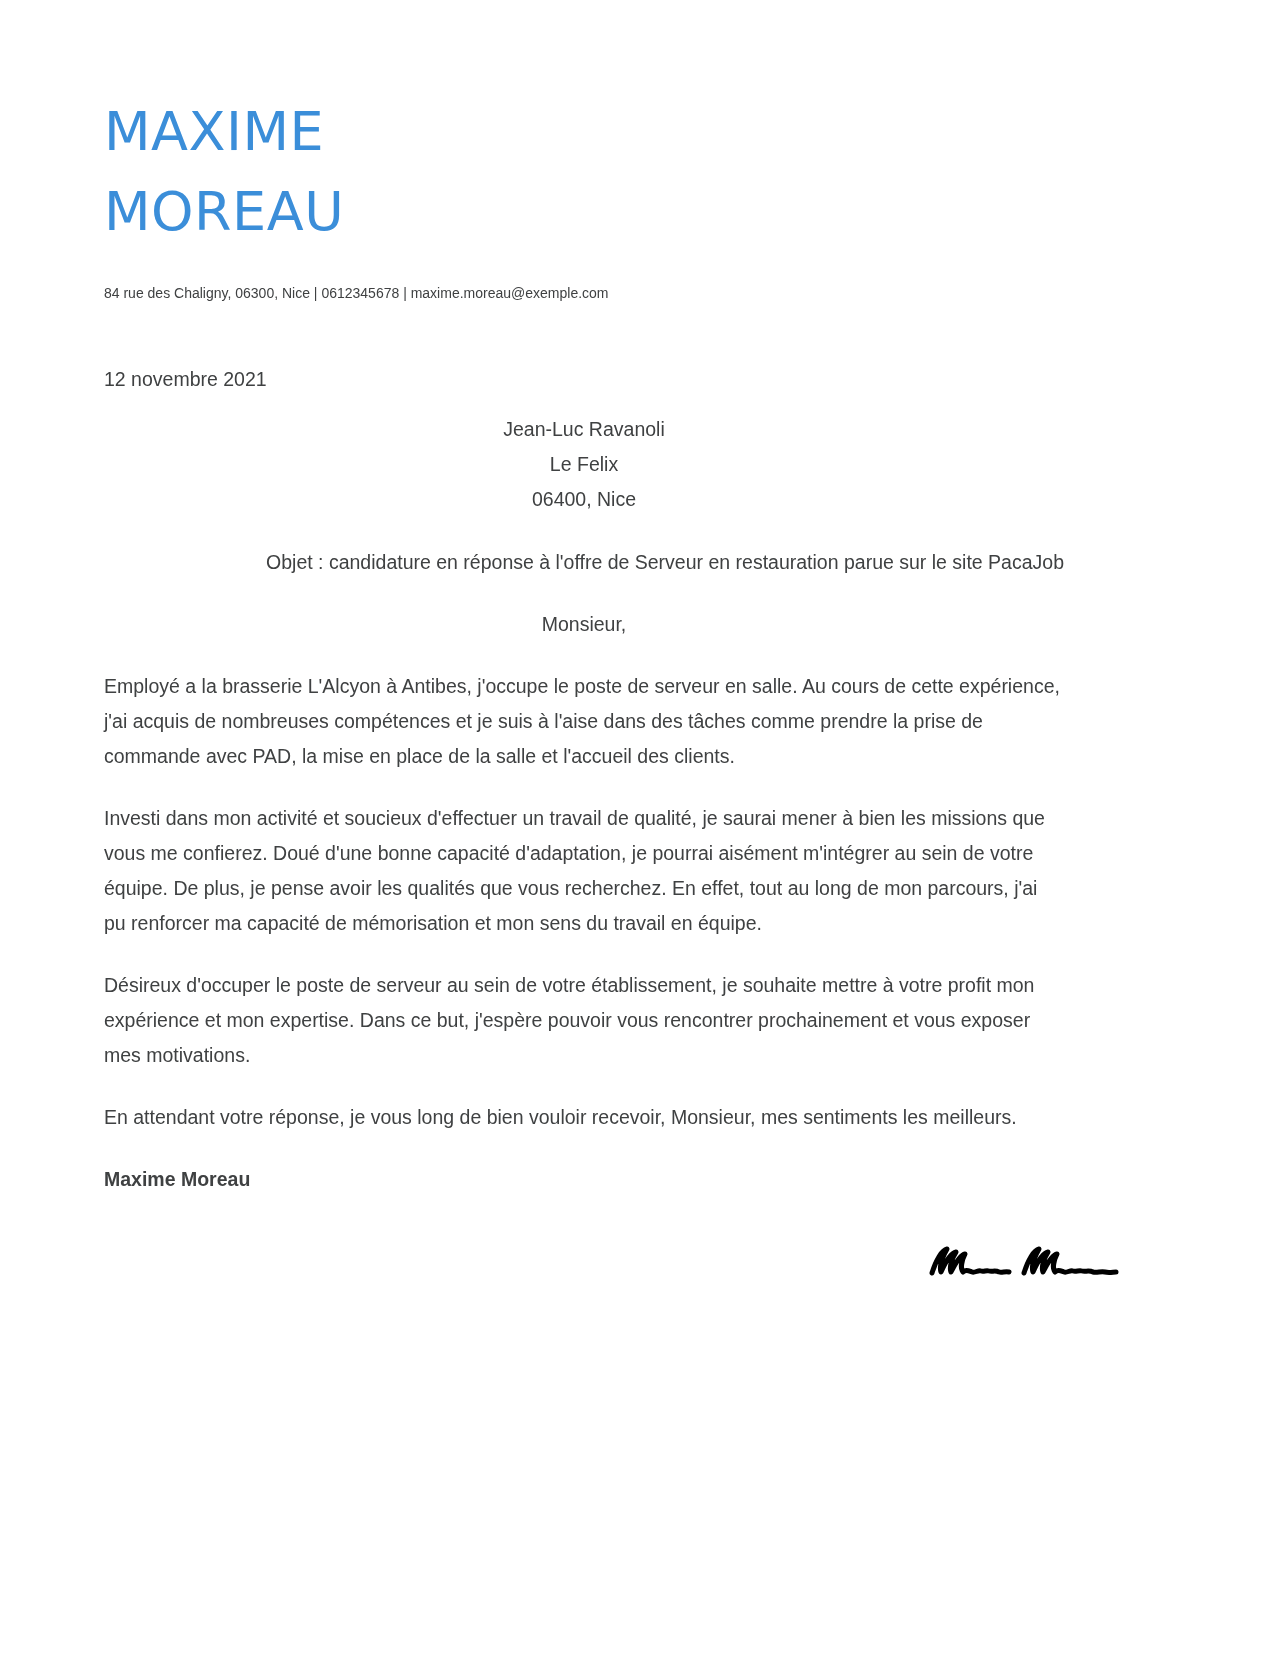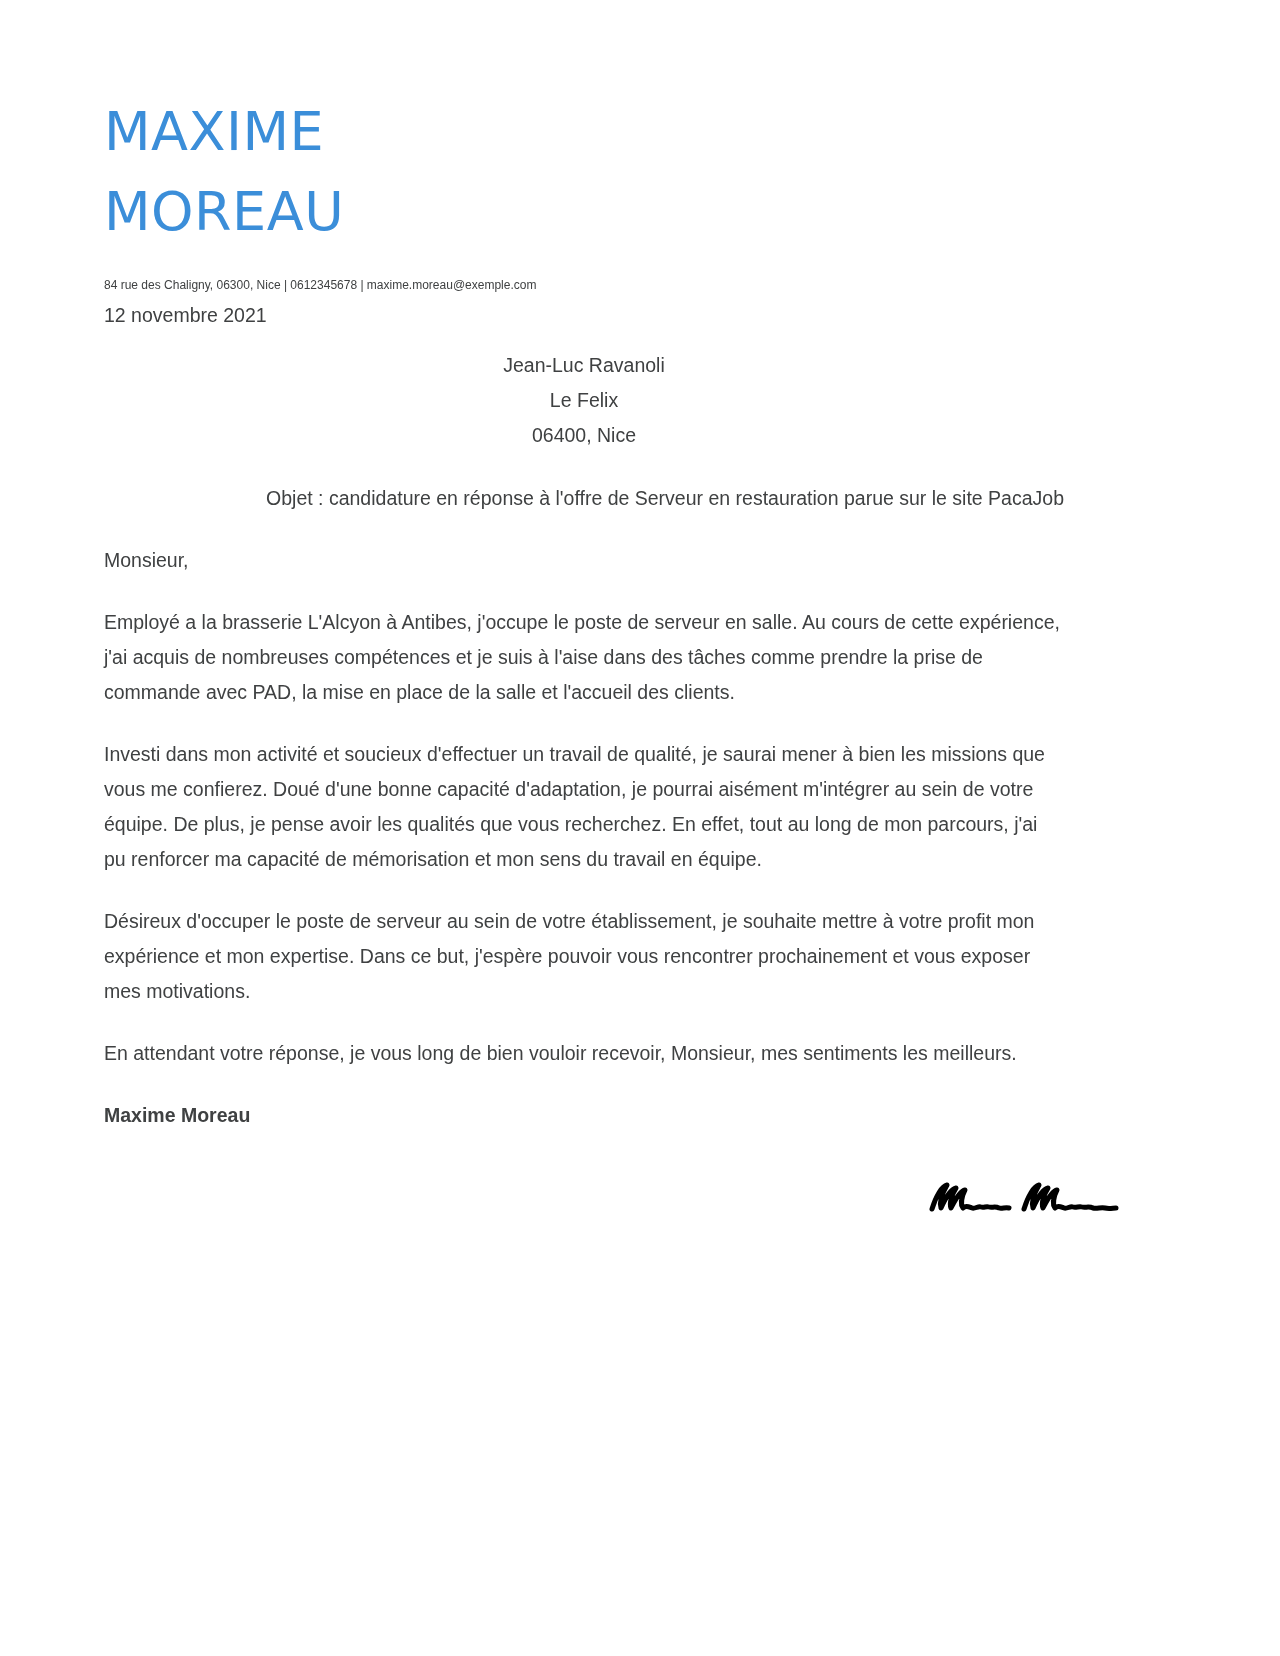--- a/index.html
+++ b/index.html
@@ -22,38 +22,40 @@
   }
   .candidate-name {
     font-family: "DejaVu Sans", sans-serif;
     color: var(--accent, #3B8ED9);
     font-size: 54px;
     line-height: 80px;
     font-weight: 400;
     letter-spacing: 0.5px;
   }
   .contact-line {
-    margin-top: 20px;
-    font-size: 12px;
+    margin-top: 28px;
+    font-size: 14px;
     line-height: 26px;
     color: var(--text, #3F4142);
   }
   .letter-date {
+    margin-top: 56px;
   }
   .recipient-block {
     margin-top: 15px;
     text-align: center;
   }
   .subject-line {
     margin-top: 28px;
     margin-bottom: 27px;
     text-align: right;
   }
   .salutation {
     margin: 0 0 27px 0;
+    text-align: center;
   }
   .body-paragraph {
     margin: 0 0 27px 0;
   }
   .signoff-name {
     margin: 0;
     font-weight: bold;
   }
   .signature-row {
     display: flex;

